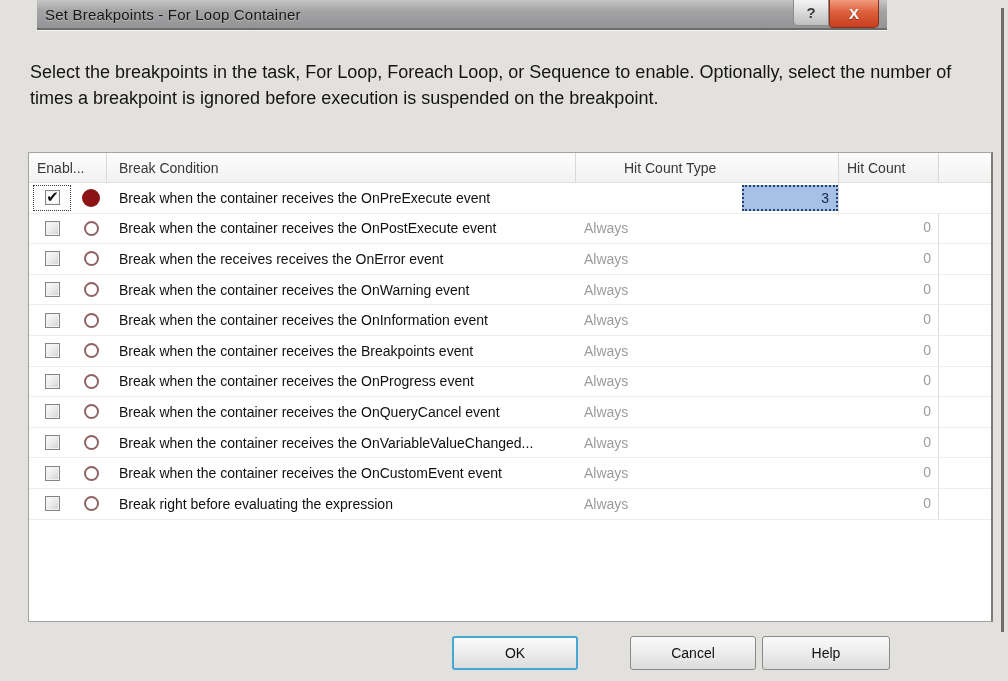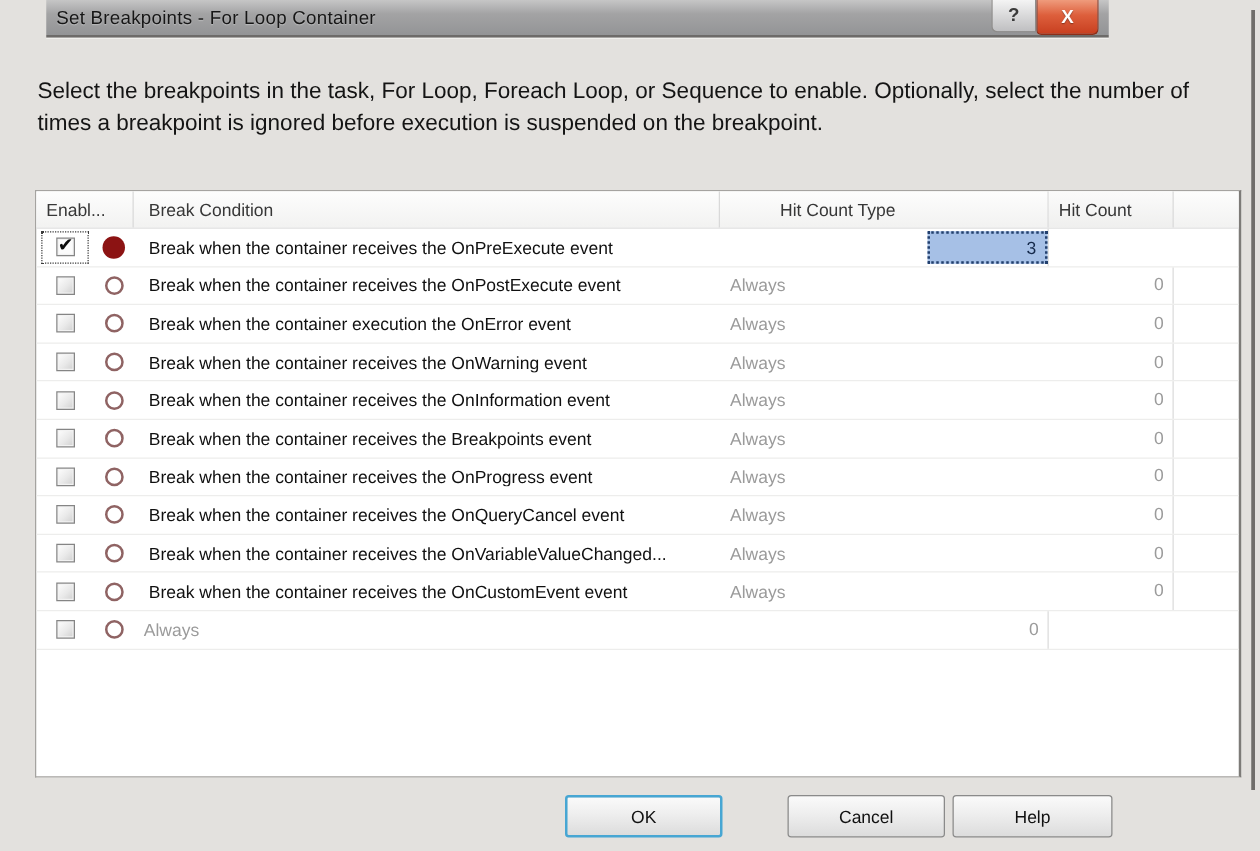--- a/index.html
+++ b/index.html
@@ -197,21 +197,21 @@
     <div class="cb-cell">
       <div class="cb-inner">
         <div class="checkbox">
           <span class="check">✔</span>
         </div>
       </div>
     </div>
     <div class="icon-cell">
       <div class="bp-circle"></div>
     </div>
-    <div class="cond-cell">Break when the container execution the OnError event</div>
+    <div class="cond-cell">Break when the receives receives the OnError event</div>
     <div class="hct-cell muted">Always</div>
     <div class="hc-cell">
       <div class="hc-val muted">0</div>
     </div>
     <div></div>
   </div>
       <div class="row">
     <div class="cb-cell">
       <div class="cb-inner">
         <div class="checkbox">
@@ -341,20 +341,21 @@
     <div class="cb-cell">
       <div class="cb-inner">
         <div class="checkbox">
           <span class="check">✔</span>
         </div>
       </div>
     </div>
     <div class="icon-cell">
       <div class="bp-circle"></div>
     </div>
+    <div class="cond-cell">Break right before evaluating the expression</div>
     <div class="hct-cell muted">Always</div>
     <div class="hc-cell">
       <div class="hc-val muted">0</div>
     </div>
     <div></div>
   </div>
     </div>
 </div>
 
 <button class="dlg-btn btn-ok">OK</button>

